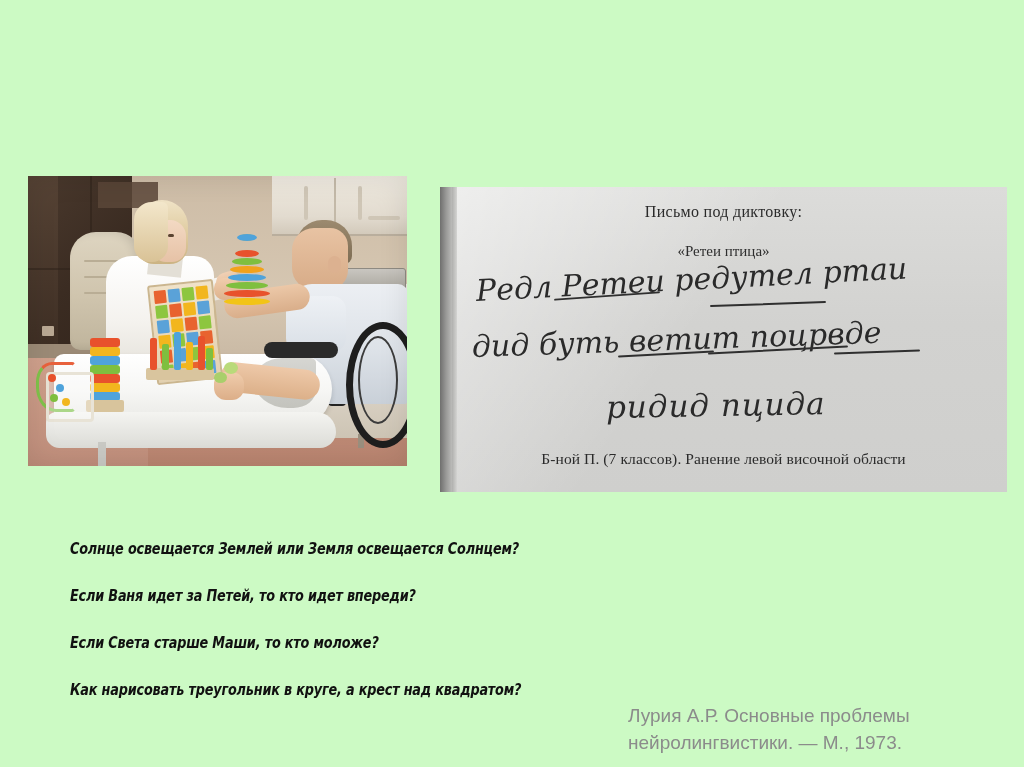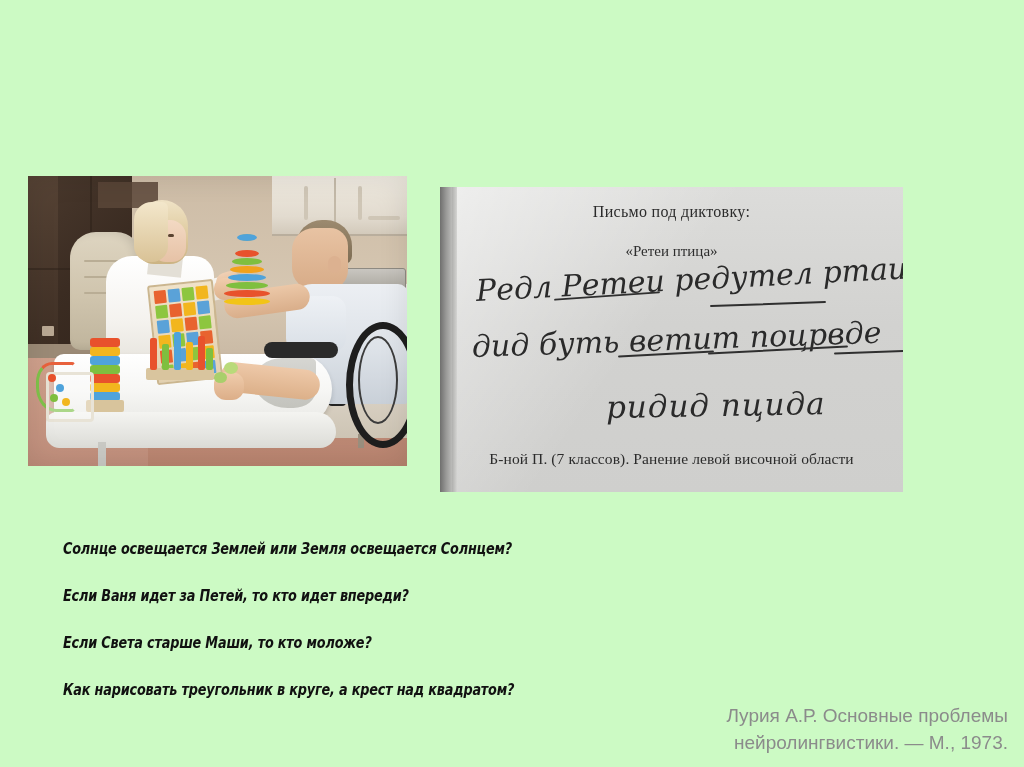--- a/index.html
+++ b/index.html
@@ -313,21 +313,21 @@
     position: absolute; inset: 0;
     box-shadow: inset 0 0 30px rgba(0,0,0,.10);
     pointer-events: none;
   }
 
   
   .scan {
     position: absolute;
     left: 440px;
     top: 187px;
-    width: 463px;
+    width: 567px;
     height: 305px;
     background: #d5d5d3;
     overflow: hidden;
   }
   .scan-paper {
     position: absolute; inset: 0;
     background:
       linear-gradient(125deg, rgba(255,255,255,.55) 0%, rgba(255,255,255,0) 45%),
       linear-gradient(180deg, #dcdcda 0%, #d2d2d0 45%, #cfcfcd 100%);
   }
@@ -372,21 +372,21 @@
     white-space: nowrap;
     transform-origin: left center;
   }
   .hw-strike {
     position: absolute; height: 2px; background: #2f2f2f; border-radius: 1px;
   }
 
   
   .questions {
     position: absolute;
-    left: 63px;
+    left: 70px;
     top: 540px;
     width: 520px;
   }
   .q-line {
     font-family: "DejaVu Sans Condensed", "Liberation Sans Narrow", "Liberation Sans", sans-serif;
     font-style: italic;
     font-weight: 700;
     font-size: 15.5px;
     color: #111111;
     margin-bottom: 29px;
@@ -396,21 +396,21 @@
     white-space: nowrap;
   }
   .q-line:last-child { margin-bottom: 0; }
 
   
   .citation {
     position: absolute;
     right: 16px;
     bottom: 10px;
     width: 380px;
-    text-align: right;
+    text-align: left;
     font-size: 19px;
     line-height: 1.45;
     color: #8b8b8b;
   }
 </style>
 </head>
 <body>
 
 <div class="slide">
 

